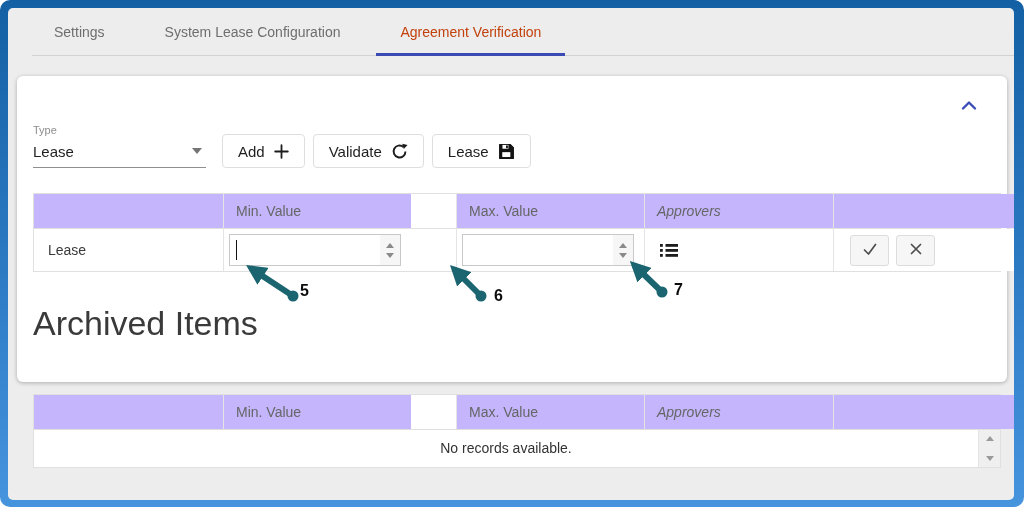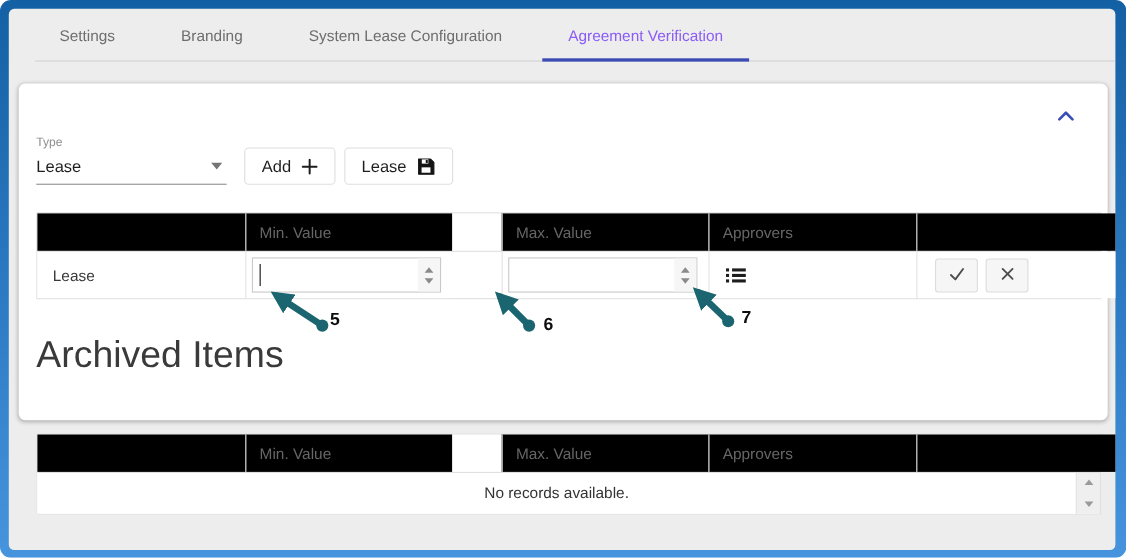--- a/index.html
+++ b/index.html
@@ -8,21 +8,21 @@
 
   
   .window { position:absolute; inset:0; padding:8px 10px 7px 8px; border-radius:10px;
             background:linear-gradient(180deg,#1460a4 0%,#2f7ec7 60%,#4694dd 100%); }
   .inner  { position:relative; width:100%; height:100%; background:#ededed; border-radius:5px; overflow:hidden;padding-left:39px; }
 
   
   .tabbar { position:absolute; top:0; left:0; right:0; height:48px; display:flex; align-items:stretch; padding-left:22px; }
   .tabbar::after { content:""; position:absolute; left:24px; right:0; bottom:0; height:1px; background:#d2d2d2; }
   .tab { position:relative; padding:0 24px; margin-right:12px; line-height:48px; font-size:14px; color:#6e6e6e; cursor:pointer; white-space:nowrap; }
-  .tab.active { color:#8b5cf6; }
+  .tab.active { color:#c2410c; }
   .tab.active::after { content:""; position:absolute; left:0; right:0; bottom:0; height:3px; background:#3b4bb3; z-index:2; }
 
   
   .card { position:absolute; left:9px; top:68px; width:990px; height:306px; background:#fff; border-radius:6px;
           box-shadow:0 1px 4px rgba(0,0,0,0.28); }
   .collapse-btn { position:absolute; top:24px; right:30px; background:none; border:none; cursor:pointer; line-height:0; }
 
   
   .form-row { position:absolute; left:16px; top:48px; display:flex; align-items:flex-end; }
   .type-select { width:173px; border-bottom:1px solid #8f8f8f; padding-bottom:7px; margin-right:8px; cursor:pointer; }
@@ -33,22 +33,22 @@
          display:inline-flex; align-items:center; gap:9px; font-size:15px; color:#1f1f1f; cursor:pointer; }
   .btn svg { display:block; }
 
   
   .tbl { position:absolute; left:16px; width:968px; border:1px solid #e0e0e0; background:#fff; }
   .tbl-main { top:117px; }
   .tbl-arch { top:318px; }
   .trow { display:flex; }
   .thead { border-bottom:1px solid #e0e0e0; }
   .cell { flex:none; }
-  .c1{width:189px;} .c2{width:188px;} .c3{width:188px;margin-left:45px;} .c4{width:189px;} .c5{width:190px;} .csb{width:22px;}
-  .th { background:#000000; height:34px; line-height:34px; font-size:14px; color:#666; padding-left:12px; }
+  .c1{width:189px;} .c2{width:188px;} .c3{width:188px;margin-left:45px;} .c4{width:189px;font-style:italic;} .c5{width:190px;} .csb{width:22px;}
+  .th { background:#c4b5fd; height:34px; line-height:34px; font-size:14px; color:#666; padding-left:12px; }
   .th + .th, .td + .td { border-left:1px solid #e4e4e4; }
   .td { position:relative; background:#fff; }
   .tbl-main .td { height:42px; }
   .tbl-arch .td { height:37px; }
   .lease-cell { line-height:42px; padding-left:14px; font-size:14px; color:#3a3a3a; }
 
   .num-input { position:absolute; left:5px; top:5px; width:172px; height:32px; border:1px solid #c9c9c9; background:#fff;
                font-size:14px; color:#222; padding:0 24px 0 8px; outline:none; }
   .spin { position:absolute; top:6px; right:11px; width:20px; height:30px; background:#f6f6f6; display:flex; flex-direction:column;
           align-items:center; justify-content:center; gap:5px; }
@@ -78,21 +78,20 @@
 </style>
 </head>
 <body>
 
 <div class="stage">
   <div class="window">
     <div class="inner">
 
       <div class="tabbar">
         <div class="tab">Settings</div>
-        <div class="tab">Branding</div>
         <div class="tab">System Lease Configuration</div>
         <div class="tab active">Agreement Verification</div>
       </div>
 
       <div class="card">
 
         <button class="collapse-btn">
           <span>
             <svg width="16" height="11" viewBox="0 0 16 11">
                 <polyline points="2,8.5 8,2.5 14,8.5" fill="none" stroke="#3b4eb8" stroke-width="2.4" stroke-linecap="round" stroke-linejoin="round"></polyline>
@@ -111,20 +110,29 @@
 
           <button class="btn">
             <span>Add</span>
             <span>
               <svg width="15" height="15" viewBox="0 0 15 15">
                   <path d="M7.5 1.2v12.6M1.2 7.5h12.6" stroke="#1c1c1c" stroke-width="1.8" stroke-linecap="round"></path>
                 </svg>
             </span>
           </button>
 
+          <button class="btn">
+            <span>Validate</span>
+            <span>
+              <svg width="17" height="17" viewBox="0 0 16 16">
+                  <path d="M13.6,8 A5.6,5.6 0 1 1 11.7,3.8" fill="none" stroke="#1c1c1c" stroke-width="1.8"></path>
+                  <polygon points="10.6,0.6 15.6,1.8 12.0,5.6" fill="#1c1c1c"></polygon>
+                </svg>
+            </span>
+          </button>
 
           <button class="btn">
             <span>Lease</span>
             <span>
               <svg width="17" height="17" viewBox="0 0 16 16">
                 <path d="M1.5 1.5 h10.2 l2.8 2.8 V14.5 H1.5 Z" fill="#141414" stroke="#141414" stroke-width="1" stroke-linejoin="round"></path>
                 <rect x="4.2" y="1.8" width="5.6" height="3.6" fill="#fff"></rect>
                 <rect x="7.6" y="2.3" width="1.7" height="2.6" fill="#141414"></rect>
                 <rect x="4.0" y="8.6" width="7.6" height="4.6" fill="#fff"></rect>
               </svg>

